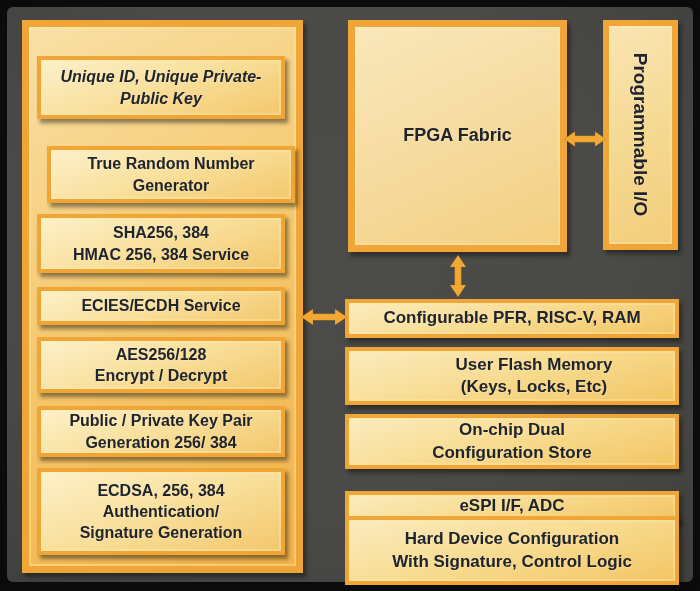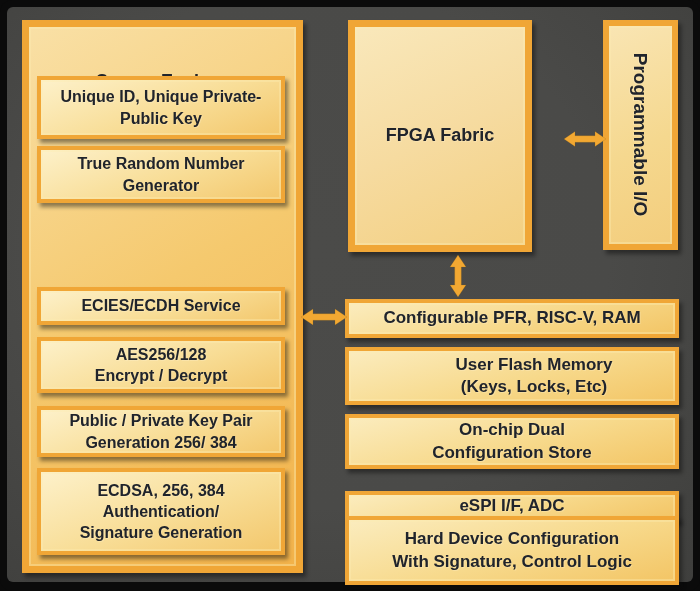--- a/index.html
+++ b/index.html
@@ -28,29 +28,29 @@
     left:15px;top:13px;width:281px;height:553px;
     border-width:7px;
     background:linear-gradient(150deg,#f9e0a6 0%,#f5c96e 48%,#f2b24a 100%);
     display:block;
   }
   .enclave-title{
     margin-top:22px;text-align:center;font-size:18px;font-weight:bold;
     color:var(--text,#20242c);
   }
   .se-item{left:30px;width:248px;font-size:16px;}
-  .se-item-0{top:69px;height:63px;}
-  .se-item-1{top:139px;height:57px;}
+  .se-item-0{top:49px;height:63px;font-style:italic;}
+  .se-item-1{top:139px;height:57px;margin-left:10px;}
   .se-item-2{top:207px;height:59px;}
   .se-item-3{top:280px;height:38px;}
   .se-item-4{top:330px;height:56px;}
   .se-item-5{top:399px;height:51px;}
   .se-item-6{top:461px;height:87px;}
   .fpga{
-    left:341px;top:13px;width:184px;height:232px;border-width:7px;
+    left:341px;top:13px;width:219px;height:232px;border-width:7px;
     background:linear-gradient(155deg,#f9e8bb 0%,#f6dba0 50%,#f3cf80 100%);
     flex-direction:column;gap:24px;font-size:17px;line-height:1.3;
   }
   .fpga-title{font-size:18px;}
   .pio{
     left:596px;top:13px;width:75px;height:230px;border-width:6px;
     background:linear-gradient(155deg,#f9e5b3 0%,#f5d88f 55%,#f3cd7c 100%);
   }
   .pio-label{
     transform:rotate(90deg);white-space:nowrap;font-size:19px;font-weight:bold;
@@ -73,20 +73,22 @@
 <div class="frame">
   <div class="panel">
 
     <div class="gbox enclave">
       <div class="enclave-title">Secure Enclave</div>
     </div>
     <div class="gbox se-item se-item-0">Unique ID, Unique Private-
 Public Key</div>
     <div class="gbox se-item se-item-1">True Random Number
 Generator</div>
+    <div class="gbox se-item se-item-2">SHA256, 384
+HMAC 256, 384 Service</div>
     <div class="gbox se-item se-item-3">ECIES/ECDH Service</div>
     <div class="gbox se-item se-item-4">AES256/128
 Encrypt / Decrypt</div>
     <div class="gbox se-item se-item-5">Public / Private Key Pair
 Generation 256/ 384</div>
     <div class="gbox se-item se-item-6">ECDSA, 256, 384
 Authentication/
 Signature Generation</div>
 
     <div class="gbox fpga">

